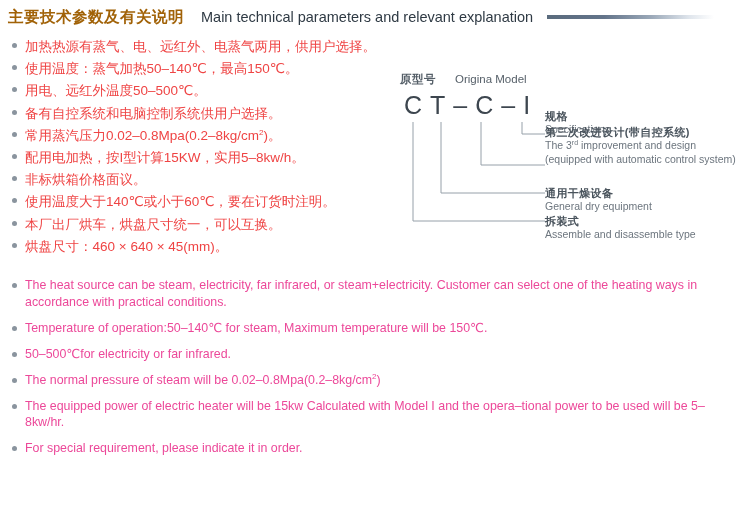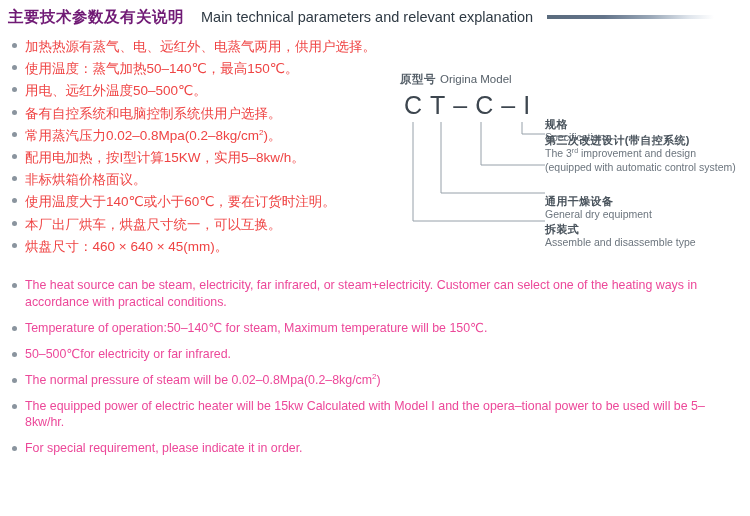--- a/index.html
+++ b/index.html
@@ -24,21 +24,21 @@
     left: 8px;
     top: 2px;
     width: 734px;
     height: 30px;
     display: flex;
     align-items: center;
   }
   .header-cn {
     font-size: 15.5px;
     font-weight: bold;
-    color: #701a75;
+    color: #a16207;
     letter-spacing: 0.5px;
     white-space: nowrap;
   }
   .header-en {
     font-size: 14.5px;
     color: #2f3a44;
     margin-left: 17px;
     white-space: nowrap;
   }
   .header-rule {
@@ -103,21 +103,21 @@
     top: 0;
     font-size: 11.5px;
     color: #555f68;
     white-space: nowrap;
   }
   .model-title .t-cn {
     font-weight: bold;
     letter-spacing: 0.5px;
   }
   .model-title .t-en {
-    margin-left: 4px;
+    margin-left: 19px;
   }
   .model-code {
     position: absolute;
     left: 6px;
     top: 19px;
     font-size: 25px;
     letter-spacing: 8px;
     color: #3d464f;
     white-space: nowrap;
   }
@@ -138,21 +138,20 @@
   .mlabels {
     position: absolute;
     left: 147px;
     top: 0;
     width: 201px;
   }
   .mlabel {
     position: absolute;
     left: 0;
     white-space: nowrap;
-    margin-top: 8px;
   }
   .mlabel .lab-cn {
     display: block;
     font-size: 11px;
     font-weight: bold;
     color: #4a545d;
     letter-spacing: 0.4px;
     line-height: 14px;
   }
   .mlabel .lab-en {

